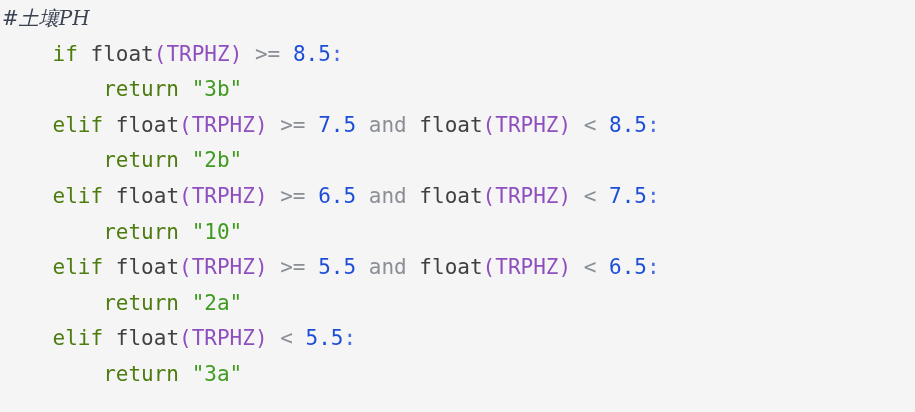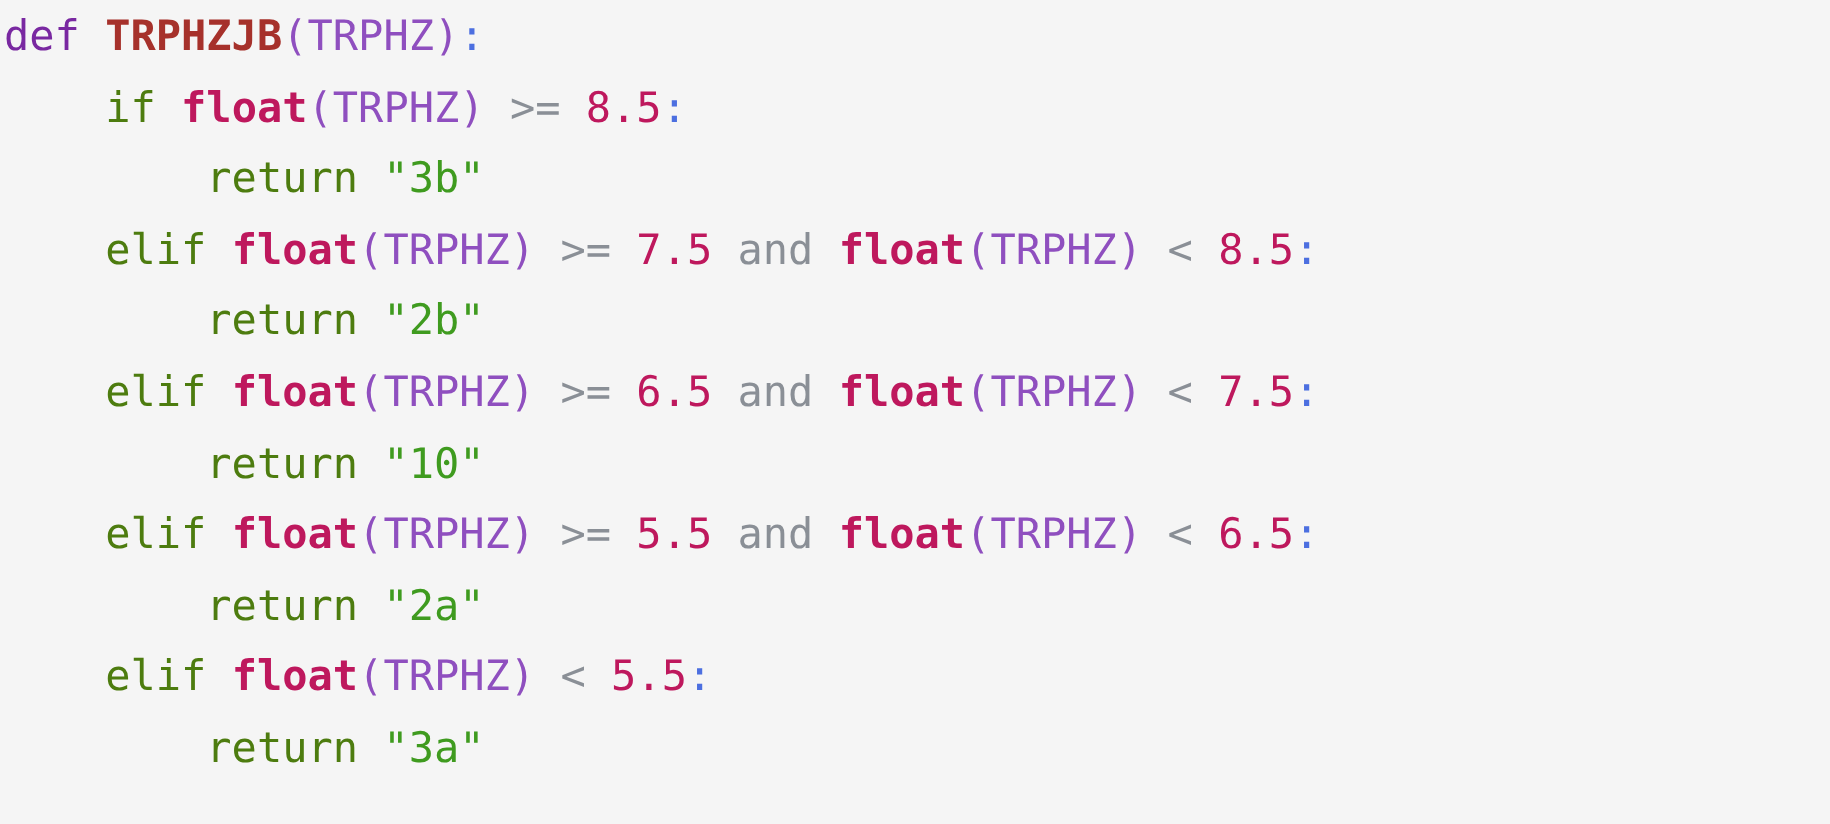--- a/index.html
+++ b/index.html
@@ -26,34 +26,34 @@
     letter-spacing: 0px;
   }
   .code-line:first-child {
     padding-top: 1px;
   }
   
   .t-comment  { color: #3b4252; font-style: italic; font-family: "DejaVu Serif", serif; font-size: 20px; }
   .t-kw       { color: #7928a1; }
   .t-kw2      { color: #4d7c0f; }
   .t-fnname   { color: #a6312b; font-weight: bold; }
-  .t-builtin  { color: #be185d; font-weight: bold; }
+  .t-builtin  { color: #404040; font-weight: normal; }
   .t-punc     { color: #8f4fbf; }
   .t-name     { color: #8f4fbf; }
   .t-op       { color: #8a8f96; }
-  .t-num      { color: #be185d; }
+  .t-num      { color: #1d4ed8; }
   .t-str      { color: #3f9b1f; }
   .t-colon    { color: #4c6fe0; }
   .t-plain    { color: #4d5560; }
 </style>
 </head>
 <body>
 
 <div id="code-block">
-    <div class="code-line"><span class="t-kw">def</span><span class="t-plain"> </span><span class="t-fnname">TRPHZJB</span><span class="t-punc">(</span><span class="t-name">TRPHZ</span><span class="t-punc">)</span><span class="t-colon">:</span></div>
+    <div class="code-line"><span class="t-comment">#土壤PH</span></div>
     <div class="code-line"><span class="t-plain">    </span><span class="t-kw2">if</span><span class="t-plain"> </span><span class="t-builtin">float</span><span class="t-punc">(</span><span class="t-name">TRPHZ</span><span class="t-punc">)</span><span class="t-plain"> </span><span class="t-op">&gt;=</span><span class="t-plain"> </span><span class="t-num">8.5</span><span class="t-colon">:</span></div>
     <div class="code-line"><span class="t-plain">        </span><span class="t-kw2">return</span><span class="t-plain"> </span><span class="t-str">"3b"</span></div>
     <div class="code-line"><span class="t-plain">    </span><span class="t-kw2">elif</span><span class="t-plain"> </span><span class="t-builtin">float</span><span class="t-punc">(</span><span class="t-name">TRPHZ</span><span class="t-punc">)</span><span class="t-plain"> </span><span class="t-op">&gt;=</span><span class="t-plain"> </span><span class="t-num">7.5</span><span class="t-plain"> </span><span class="t-op">and</span><span class="t-plain"> </span><span class="t-builtin">float</span><span class="t-punc">(</span><span class="t-name">TRPHZ</span><span class="t-punc">)</span><span class="t-plain"> </span><span class="t-op">&lt;</span><span class="t-plain"> </span><span class="t-num">8.5</span><span class="t-colon">:</span></div>
     <div class="code-line"><span class="t-plain">        </span><span class="t-kw2">return</span><span class="t-plain"> </span><span class="t-str">"2b"</span></div>
     <div class="code-line"><span class="t-plain">    </span><span class="t-kw2">elif</span><span class="t-plain"> </span><span class="t-builtin">float</span><span class="t-punc">(</span><span class="t-name">TRPHZ</span><span class="t-punc">)</span><span class="t-plain"> </span><span class="t-op">&gt;=</span><span class="t-plain"> </span><span class="t-num">6.5</span><span class="t-plain"> </span><span class="t-op">and</span><span class="t-plain"> </span><span class="t-builtin">float</span><span class="t-punc">(</span><span class="t-name">TRPHZ</span><span class="t-punc">)</span><span class="t-plain"> </span><span class="t-op">&lt;</span><span class="t-plain"> </span><span class="t-num">7.5</span><span class="t-colon">:</span></div>
     <div class="code-line"><span class="t-plain">        </span><span class="t-kw2">return</span><span class="t-plain"> </span><span class="t-str">"10"</span></div>
     <div class="code-line"><span class="t-plain">    </span><span class="t-kw2">elif</span><span class="t-plain"> </span><span class="t-builtin">float</span><span class="t-punc">(</span><span class="t-name">TRPHZ</span><span class="t-punc">)</span><span class="t-plain"> </span><span class="t-op">&gt;=</span><span class="t-plain"> </span><span class="t-num">5.5</span><span class="t-plain"> </span><span class="t-op">and</span><span class="t-plain"> </span><span class="t-builtin">float</span><span class="t-punc">(</span><span class="t-name">TRPHZ</span><span class="t-punc">)</span><span class="t-plain"> </span><span class="t-op">&lt;</span><span class="t-plain"> </span><span class="t-num">6.5</span><span class="t-colon">:</span></div>
     <div class="code-line"><span class="t-plain">        </span><span class="t-kw2">return</span><span class="t-plain"> </span><span class="t-str">"2a"</span></div>
     <div class="code-line"><span class="t-plain">    </span><span class="t-kw2">elif</span><span class="t-plain"> </span><span class="t-builtin">float</span><span class="t-punc">(</span><span class="t-name">TRPHZ</span><span class="t-punc">)</span><span class="t-plain"> </span><span class="t-op">&lt;</span><span class="t-plain"> </span><span class="t-num">5.5</span><span class="t-colon">:</span></div>
     <div class="code-line"><span class="t-plain">        </span><span class="t-kw2">return</span><span class="t-plain"> </span><span class="t-str">"3a"</span></div>

